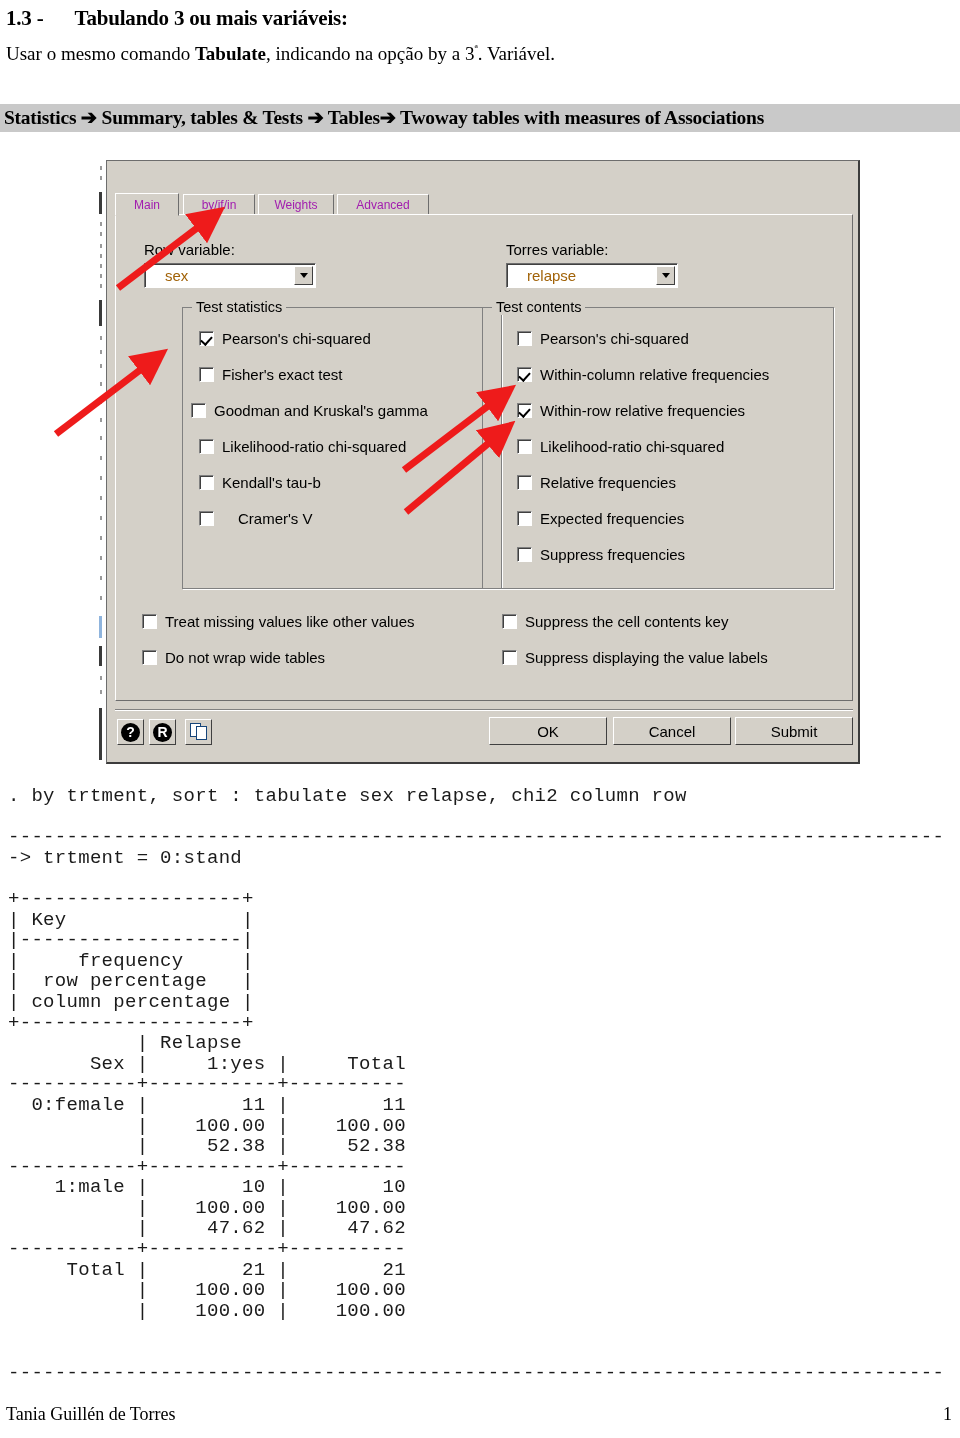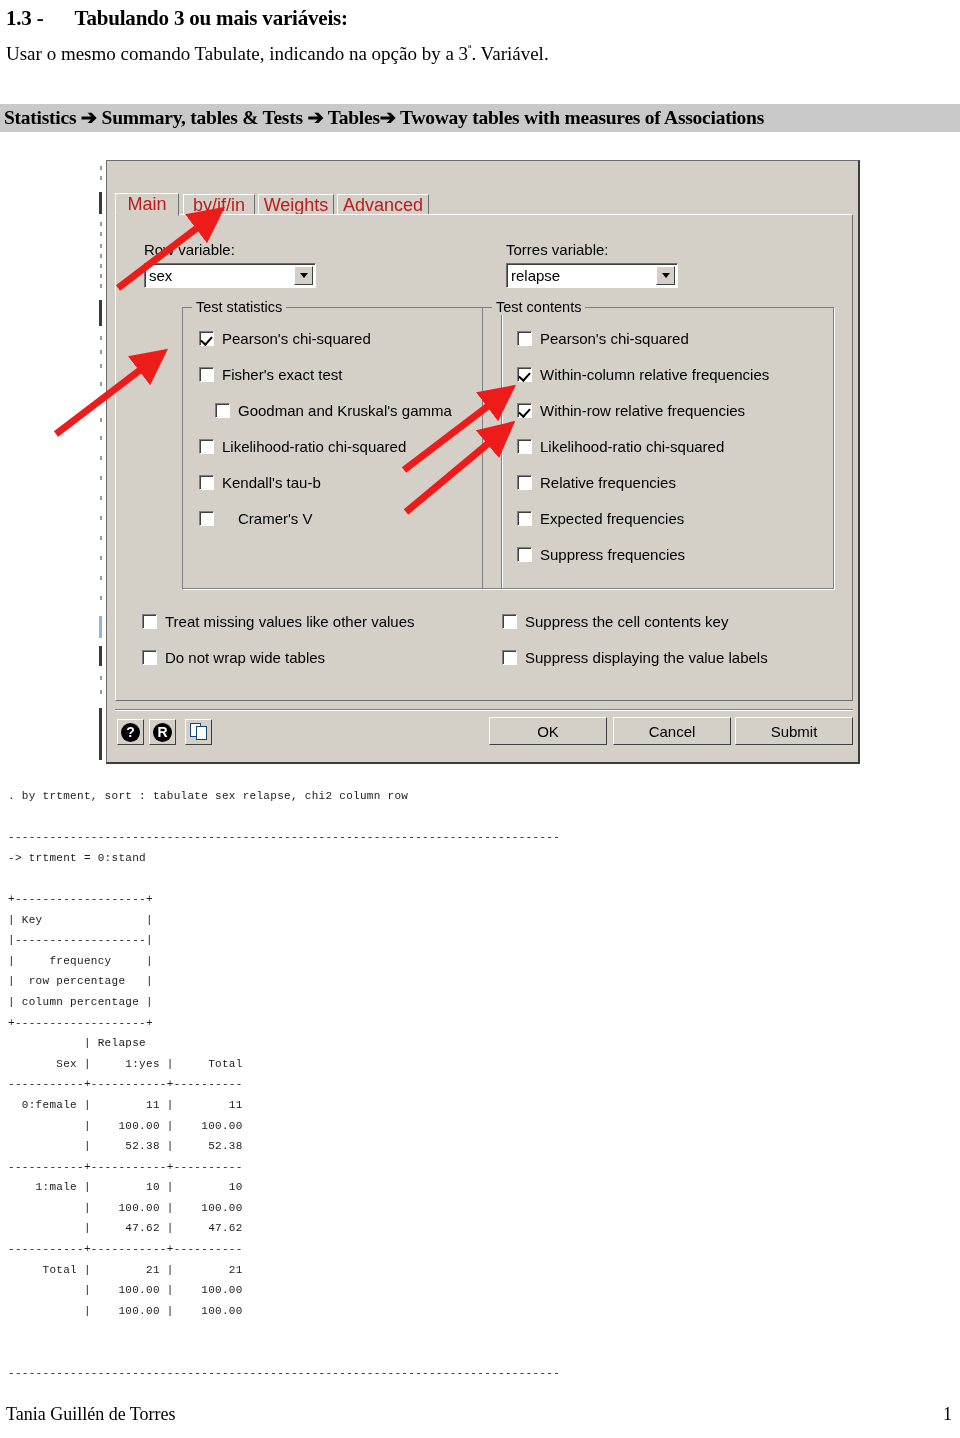--- a/index.html
+++ b/index.html
@@ -19,21 +19,21 @@
     font-weight:bold; font-size:21px; letter-spacing:-0.2px;
     white-space:nowrap;
   }
   .heading-num { display:inline-block; }
   .heading-title { display:inline-block; margin-left:26px; }
 
   .sub-line {
     position:absolute; left:6px; top:42px;
     font-size:19px; white-space:nowrap;
   }
-  .sub-line b { font-weight:normal; }
+  .sub-line b { font-weight:bold; }
   .sup { vertical-align:super; font-size:12px; }
 
   .menu-path {
     position:absolute; left:0; top:104px; width:960px;
     background:#c9c9c9;
     font-weight:bold; font-size:19.5px;
     padding:2px 4px 3px 4px;
     white-space:nowrap;
     letter-spacing:-0.25px;
   }
@@ -89,41 +89,41 @@
   }
   .min-mark { position:absolute; left:4px; bottom:4px; width:10px; height:3px; background:#000; }
   .max-mark { position:absolute; left:4px; top:3px; width:12px; height:11px; border:2px solid #000; }
 
   
   .tabstrip { position:absolute; left:8px; top:32px; width:738px; height:22px; }
   .tab {
     position:absolute; top:1px; height:21px;
     background:#d4d0c8; border:1px solid #ffffff;
     border-right-color:#6d6d6d; border-bottom:none;
-    font-family:"Liberation Sans", sans-serif; font-size:18px;
+    font-family:"Liberation Sans", sans-serif; font-size:12px;
     display:flex; align-items:center; justify-content:center;
-    padding:0 7px; color:#b91c1c;
+    padding:0 7px; color:#a21caf;
   }
   .tab.active { top:0px; height:23px; z-index:3; background:#d4d0c8; border-bottom:1px solid #d4d0c8; }
 
   .tabbody {
     position:absolute; left:8px; top:53px; width:738px; height:487px;
     background:#d4d0c8; border:1px solid #fff;
     border-right-color:#6d6d6d; border-bottom-color:#6d6d6d;
   }
 
   .fld-label { position:absolute; font-family:"Liberation Sans", sans-serif; font-size:15px; }
   .combo {
     position:absolute; height:25px; background:#fff;
     border:1px solid #6d6d6d; border-right-color:#fff; border-bottom-color:#fff;
     box-shadow:inset 1px 1px 0 #404040;
     display:flex; align-items:center;
   }
   .combo .val {
-    font-family:"Liberation Sans", sans-serif; font-size:15px; padding-left:4px; color:#000000;
+    font-family:"Liberation Sans", sans-serif; font-size:15px; padding-left:20px; color:#a16207;
   }
   .combo .caret-btn {
     position:absolute; right:2px; top:2px; width:19px; height:19px;
     background:#d4d0c8; border:1px solid #fff;
     border-right-color:#404040; border-bottom-color:#404040;
     display:flex; align-items:center; justify-content:center;
   }
   .caret-tri {
     width:0;height:0;border-left:4px solid transparent;border-right:4px solid transparent;
     border-top:5px solid #000;
@@ -179,21 +179,21 @@
     display:flex; align-items:center; justify-content:center; color:#000;
   }
 
   
   .arrow-svg { position:absolute; left:0; top:0; width:960px; height:1438px; pointer-events:none; }
 
   
   #console {
     position:absolute; left:8px; top:786px; width:952px;
     font-family:"Liberation Mono", monospace;
-    font-size:11px; line-height:20.6px;
+    font-size:19px; line-height:20.6px;
     white-space:pre; color:#1b1b1b; letter-spacing:0.3px;
   }
 
   
   #footer { position:absolute; left:0; bottom:10px; width:960px; height:24px; }
   .f-name { position:absolute; left:6px; top:0; font-size:18px; }
   .f-page { position:absolute; right:8px; top:0; font-size:18px; }
 </style>
 </head>
 <body>
@@ -287,21 +287,21 @@
         <span class="gtitle">Test statistics</span>
 
         <div class="cbrow" style="left:16px;top:22px;">
           <span class="cb checked"></span>
           <span class="cblabel">Pearson's chi-squared</span>
         </div>
         <div class="cbrow" style="left:16px;top:58px;">
           <span class="cb"></span>
           <span class="cblabel">Fisher's exact test</span>
         </div>
-        <div class="cbrow" style="left:32px;top:94px;">
+        <div class="cbrow" style="left:8px;top:94px;">
           <span class="cb"></span>
           <span class="cblabel">Goodman and Kruskal's gamma</span>
         </div>
         <div class="cbrow" style="left:16px;top:130px;">
           <span class="cb"></span>
           <span class="cblabel">Likelihood-ratio chi-squared</span>
         </div>
         <div class="cbrow" style="left:16px;top:166px;">
           <span class="cb"></span>
           <span class="cblabel">Kendall's tau-b</span>

